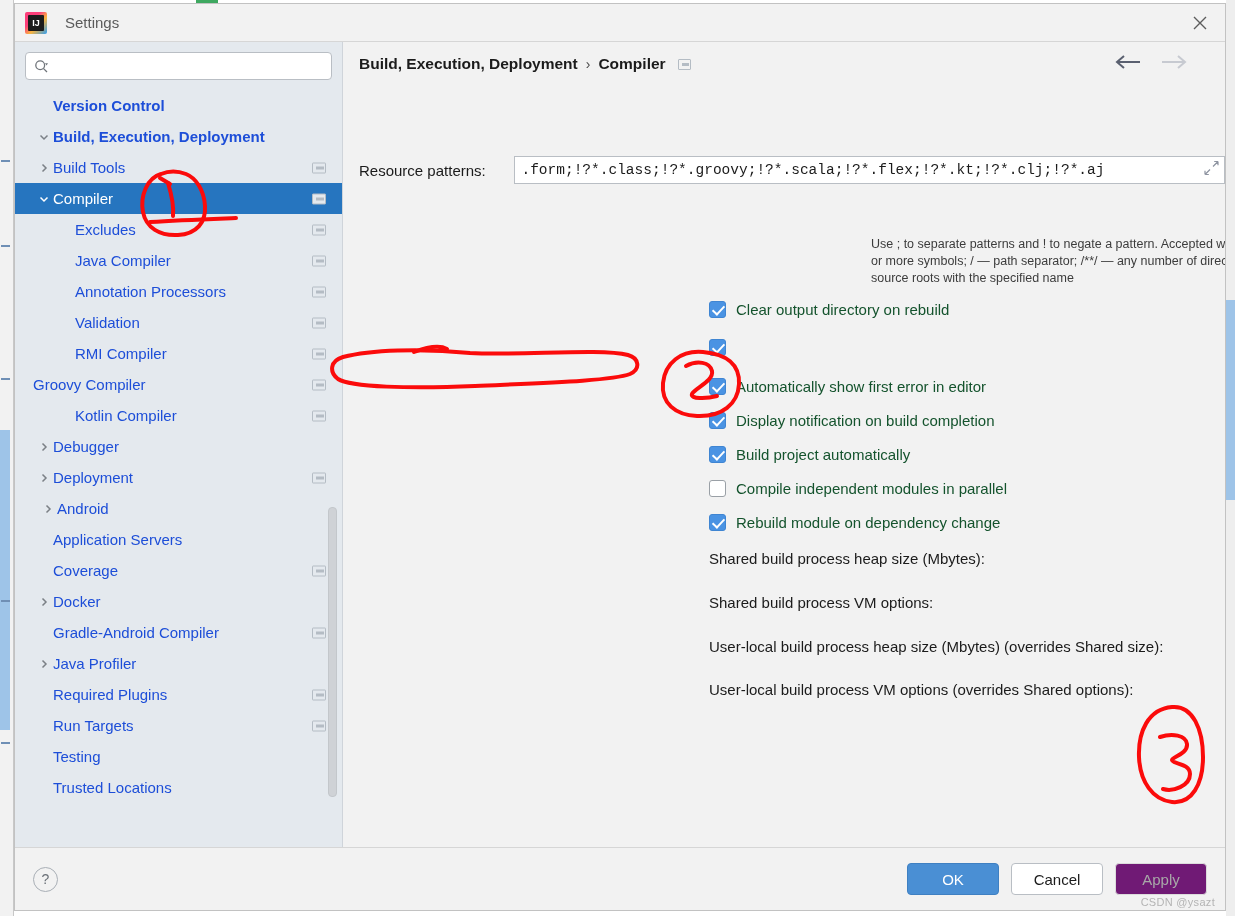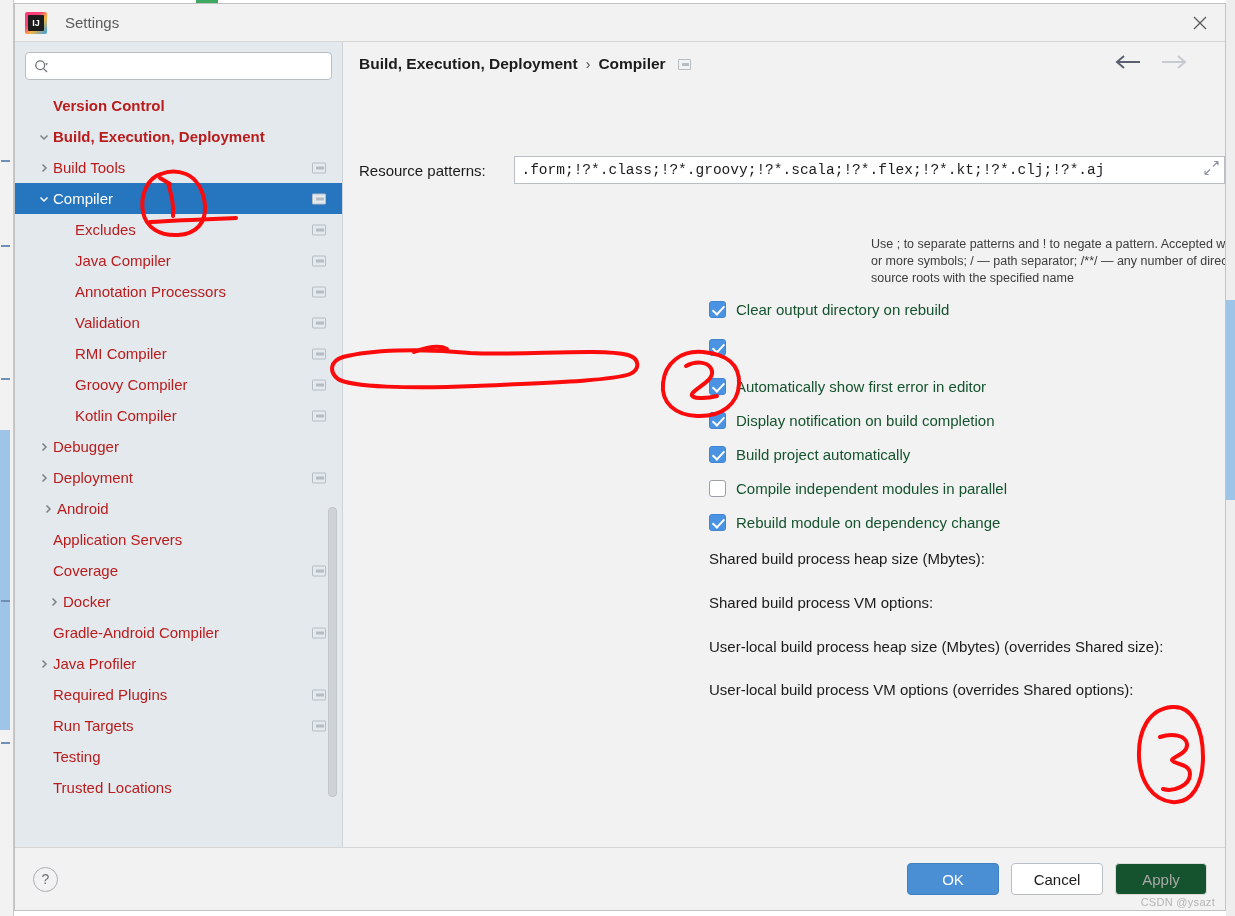--- a/index.html
+++ b/index.html
@@ -102,21 +102,21 @@
 
   .tree { flex: 1; overflow: hidden; position: relative; padding-top: 4px; }
   .tree-row {
     height: 31px; display: flex; align-items: center;
     position: relative; cursor: pointer; padding-right: 26px;
   }
   .tree-row.selected { background: #2675bf; }
   .tree-row.selected .tree-label { color: #ffffff; }
   .tree-row.selected .chev { color: #ffffff; }
   .tree-label {
-    font-size: 15px; color: #b91c1c; white-space: nowrap;
+    font-size: 15px; color: #1d4ed8; white-space: nowrap;
   }
   .tree-row.bold .tree-label { font-weight: bold; }
   .chev {
     width: 18px; flex: none; color: #7b8086;
     display: flex; align-items: center; justify-content: center;
   }
   .chev.empty { visibility: hidden; }
   .badge {
     position: absolute; right: 16px; top: 50%; transform: translateY(-50%);
     width: 14px; height: 11px; border: 1px solid #b4bcc4; background: #e4e9ee;
@@ -217,21 +217,21 @@
   }
   .btns { margin-left: auto; display: flex; gap: 12px; }
   .btn {
     height: 32px; min-width: 92px; padding: 0 16px;
     border-radius: 4px; font-size: 15px; cursor: pointer;
     font-family: "Liberation Sans", sans-serif;
     display: flex; align-items: center; justify-content: center;
   }
   .btn-primary { background: #4a8fd4; border: 1px solid #3f80c2; color: #ffffff; }
   .btn-default { background: #ffffff; border: 1px solid #b9bec4; color: #1b1b1b; }
-  .btn-disabled { background: #14532d; border: 1px solid #dcdcdc; color: #a8a8a8; cursor: default; }
+  .btn-disabled { background: #701a75; border: 1px solid #dcdcdc; color: #a8a8a8; cursor: default; }
   .watermark {
     position: absolute; right: 10px; bottom: 2px;
     font-size: 11px; color: #b4b4b4; letter-spacing: .3px;
   }
 
   
   .anno { position: absolute; pointer-events: none; z-index: 50; }
 </style>
 </head>
 <body>
@@ -325,27 +325,27 @@
             <div class="tree-row" style="padding-left: 42px;">
               <span class="chev empty"></span>
               <span class="tree-label">Validation</span>
               <span class="badge"></span>
             </div>
             <div class="tree-row" style="padding-left: 42px;">
               <span class="chev empty"></span>
               <span class="tree-label">RMI Compiler</span>
               <span class="badge"></span>
             </div>
+            <div class="tree-row" style="">
+              <span class="chev empty"></span>
+              <span class="tree-label">Groovy Compiler</span>
+              <span class="badge"></span>
+            </div>
             <div class="tree-row" style="padding-left: 42px;">
               <span class="chev empty"></span>
-              <span class="tree-label">Groovy Compiler</span>
-              <span class="badge"></span>
-            </div>
-            <div class="tree-row" style="padding-left: 42px;">
-              <span class="chev empty"></span>
               <span class="tree-label">Kotlin Compiler</span>
               <span class="badge"></span>
             </div>
             <div class="tree-row" style="padding-left: 20px;">
               <span class="chev">
                 <svg width="12" height="12" viewBox="0 0 12 12">
                   <path d="M4.5 2.5 L8 6 L4.5 9.5" stroke="currentColor" stroke-width="1.5" fill="none"></path>
                 </svg>
               </span>
               <span class="tree-label">Debugger</span>
@@ -369,21 +369,21 @@
             </div>
             <div class="tree-row" style="padding-left: 20px;">
               <span class="chev empty"></span>
               <span class="tree-label">Application Servers</span>
             </div>
             <div class="tree-row" style="padding-left: 20px;">
               <span class="chev empty"></span>
               <span class="tree-label">Coverage</span>
               <span class="badge"></span>
             </div>
-            <div class="tree-row" style="padding-left: 20px; margin-left: 10px;">
+            <div class="tree-row" style="padding-left: 20px;">
               <span class="chev">
                 <svg width="12" height="12" viewBox="0 0 12 12">
                   <path d="M4.5 2.5 L8 6 L4.5 9.5" stroke="currentColor" stroke-width="1.5" fill="none"></path>
                 </svg>
               </span>
               <span class="tree-label">Docker</span>
             </div>
             <div class="tree-row" style="padding-left: 20px;">
               <span class="chev empty"></span>
               <span class="tree-label">Gradle-Android Compiler</span>

